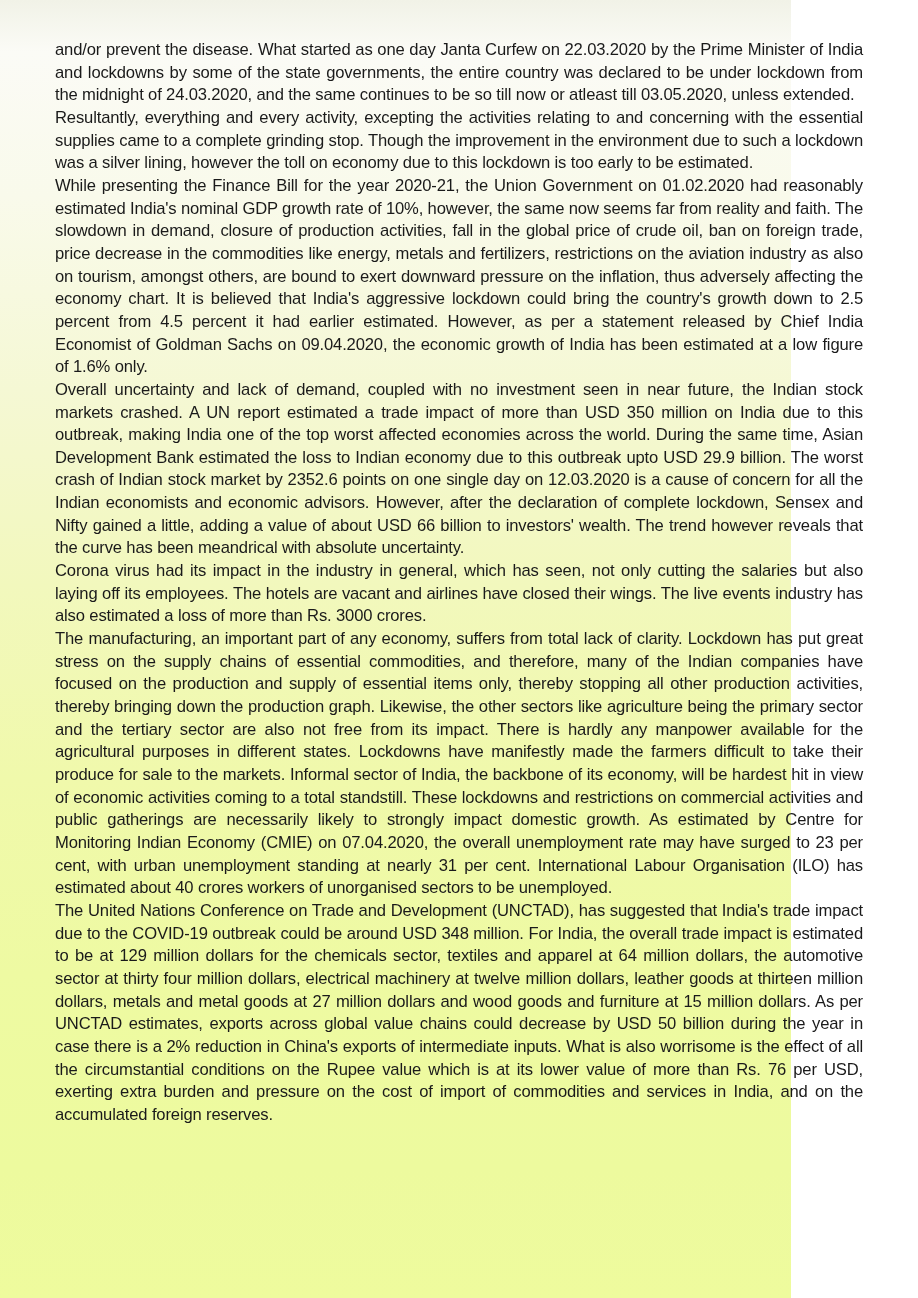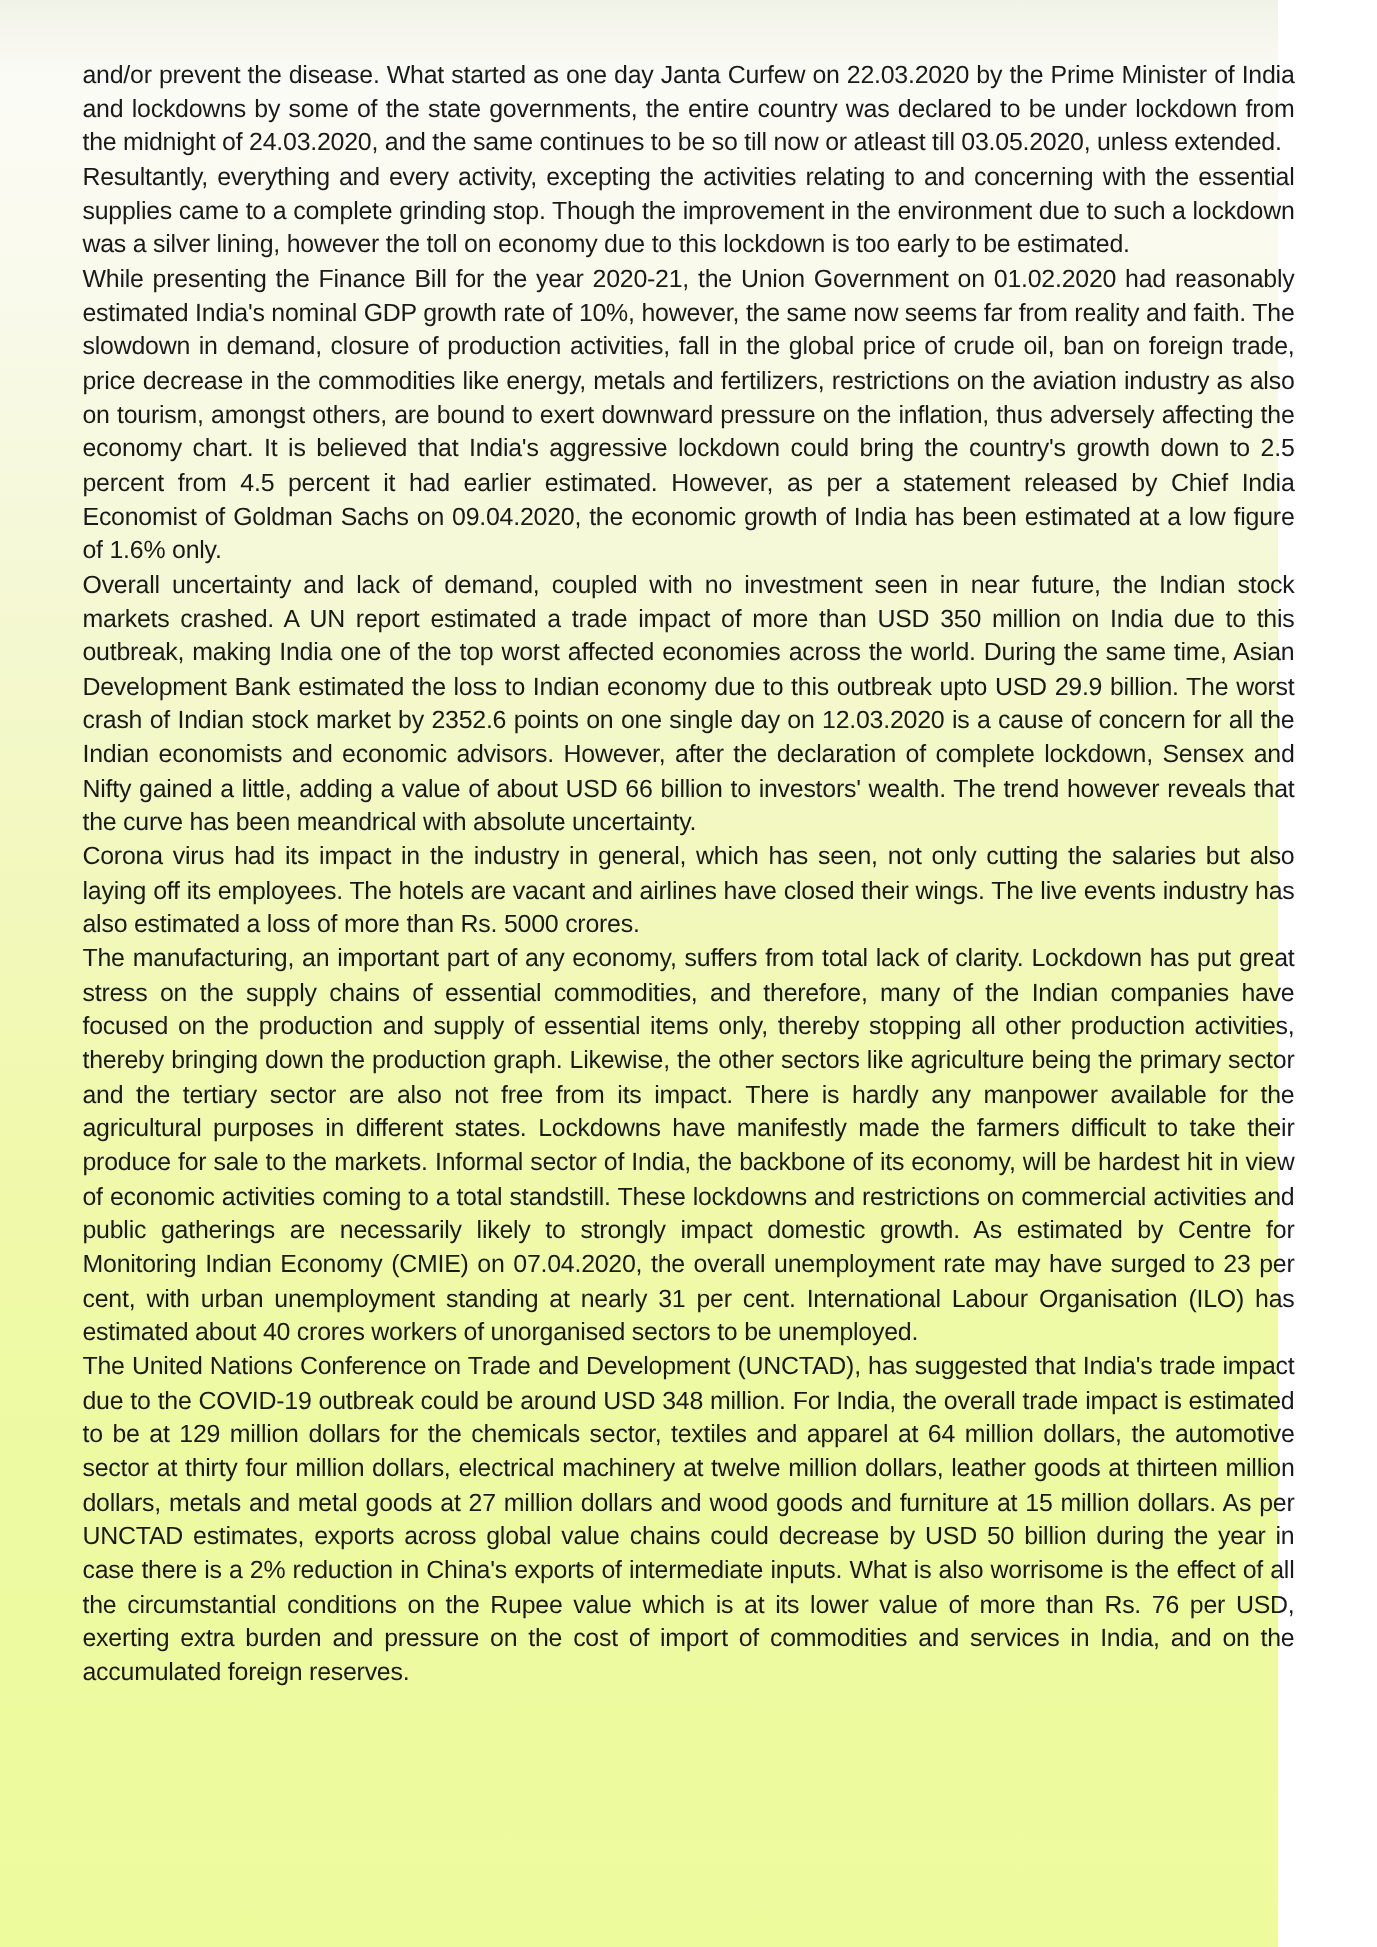--- a/index.html
+++ b/index.html
@@ -7,21 +7,21 @@
     padding: 0;
   }
   body {
     width: 918px;
     height: 1298px;
     overflow: hidden;
     font-family: "Liberation Sans", sans-serif;
   }
   .page {
     position: relative;
-    width: 852px;
+    width: 791px;
     height: 1298px;
     
     background: linear-gradient(
       180deg,
       #f1f2e7 0%,
       #fbfbf6 4%,
       #f9faeb 15%,
       #f5f8d4 30%,
       #f2f8bd 45%,
       #f0f9ab 60%,
@@ -49,17 +49,17 @@
 </style>
 </head>
 <body>
 
 <div class="page">
   <div class="text-block">
     <p>and/or prevent the disease. What started as one day Janta Curfew on 22.03.2020 by the Prime Minister of India and lockdowns by some of the state governments, the entire country was declared to be under lockdown from the midnight of 24.03.2020, and the same continues to be so till now or atleast till 03.05.2020, unless extended.</p>
     <p>Resultantly, everything and every activity, excepting the activities relating to and concerning with the essential supplies came to a complete grinding stop. Though the improvement in the environment due to such a lockdown was a silver lining, however the toll on economy due to this lockdown is too early to be estimated.</p>
     <p>While presenting the Finance Bill for the year 2020-21, the Union Government on 01.02.2020 had reasonably estimated India's nominal GDP growth rate of 10%, however, the same now seems far from reality and faith. The slowdown in demand, closure of production activities, fall in the global price of crude oil, ban on foreign trade, price decrease in the commodities like energy, metals and fertilizers, restrictions on the aviation industry as also on tourism, amongst others, are bound to exert downward pressure on the inflation, thus adversely affecting the economy chart. It is believed that India's aggressive lockdown could bring the country's growth down to 2.5 percent from 4.5 percent it had earlier estimated. However, as per a statement released by Chief India Economist of Goldman Sachs on 09.04.2020, the economic growth of India has been estimated at a low figure of 1.6% only.</p>
     <p>Overall uncertainty and lack of demand, coupled with no investment seen in near future, the Indian stock markets crashed. A UN report estimated a trade impact of more than USD 350 million on India due to this outbreak, making India one of the top worst affected economies across the world. During the same time, Asian Development Bank estimated the loss to Indian economy due to this outbreak upto USD 29.9 billion. The worst crash of Indian stock market by 2352.6 points on one single day on 12.03.2020 is a cause of concern for all the Indian economists and economic advisors. However, after the declaration of complete lockdown, Sensex and Nifty gained a little, adding a value of about USD 66 billion to investors' wealth. The trend however reveals that the curve has been meandrical with absolute uncertainty.</p>
-    <p>Corona virus had its impact in the industry in general, which has seen, not only cutting the salaries but also laying off its employees. The hotels are vacant and airlines have closed their wings. The live events industry has also estimated a loss of more than Rs. 5000 crores.</p>
+    <p>Corona virus had its impact in the industry in general, which has seen, not only cutting the salaries but also laying off its employees. The hotels are vacant and airlines have closed their wings. The live events industry has also estimated a loss of more than Rs. 3000 crores.</p>
     <p>The manufacturing, an important part of any economy, suffers from total lack of clarity. Lockdown has put great stress on the supply chains of essential commodities, and therefore, many of the Indian companies have focused on the production and supply of essential items only, thereby stopping all other production activities, thereby bringing down the production graph. Likewise, the other sectors like agriculture being the primary sector and the tertiary sector are also not free from its impact. There is hardly any manpower available for the agricultural purposes in different states. Lockdowns have manifestly made the farmers difficult to take their produce for sale to the markets. Informal sector of India, the backbone of its economy, will be hardest hit in view of economic activities coming to a total standstill. These lockdowns and restrictions on commercial activities and public gatherings are necessarily likely to strongly impact domestic growth. As estimated by Centre for Monitoring Indian Economy (CMIE) on 07.04.2020, the overall unemployment rate may have surged to 23 per cent, with urban unemployment standing at nearly 31 per cent. International Labour Organisation (ILO) has estimated about 40 crores workers of unorganised sectors to be unemployed.</p>
     <p>The United Nations Conference on Trade and Development (UNCTAD), has suggested that India's trade impact due to the COVID-19 outbreak could be around USD 348 million. For India, the overall trade impact is estimated to be at 129 million dollars for the chemicals sector, textiles and apparel at 64 million dollars, the automotive sector at thirty four million dollars, electrical machinery at twelve million dollars, leather goods at thirteen million dollars, metals and metal goods at 27 million dollars and wood goods and furniture at 15 million dollars. As per UNCTAD estimates, exports across global value chains could decrease by USD 50 billion during the year in case there is a 2% reduction in China's exports of intermediate inputs. What is also worrisome is the effect of all the circumstantial conditions on the Rupee value which is at its lower value of more than Rs. 76 per USD, exerting extra burden and pressure on the cost of import of commodities and services in India, and on the accumulated foreign reserves.</p>
   </div>
 </div>
 
 </body></html>

